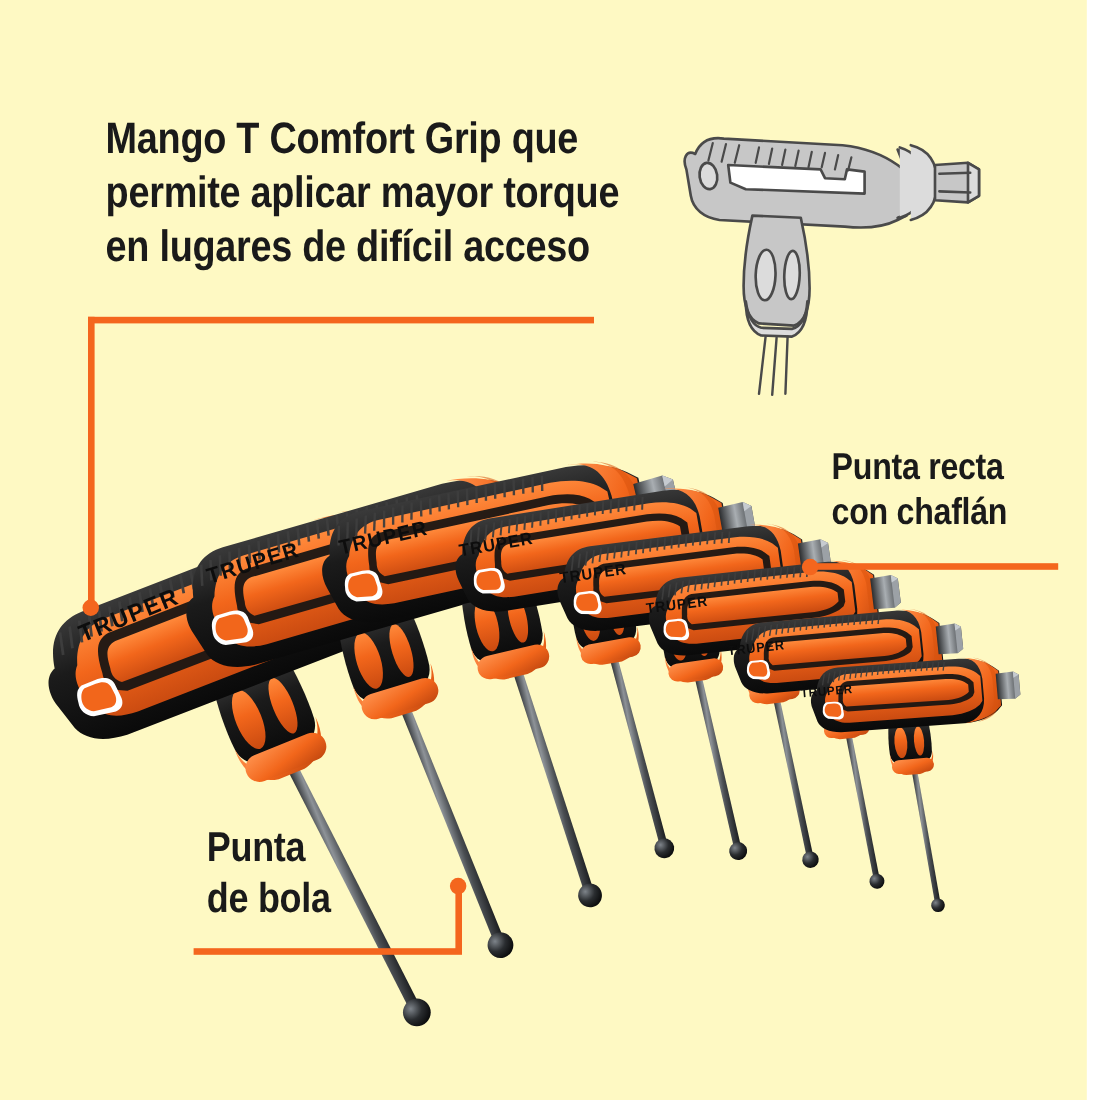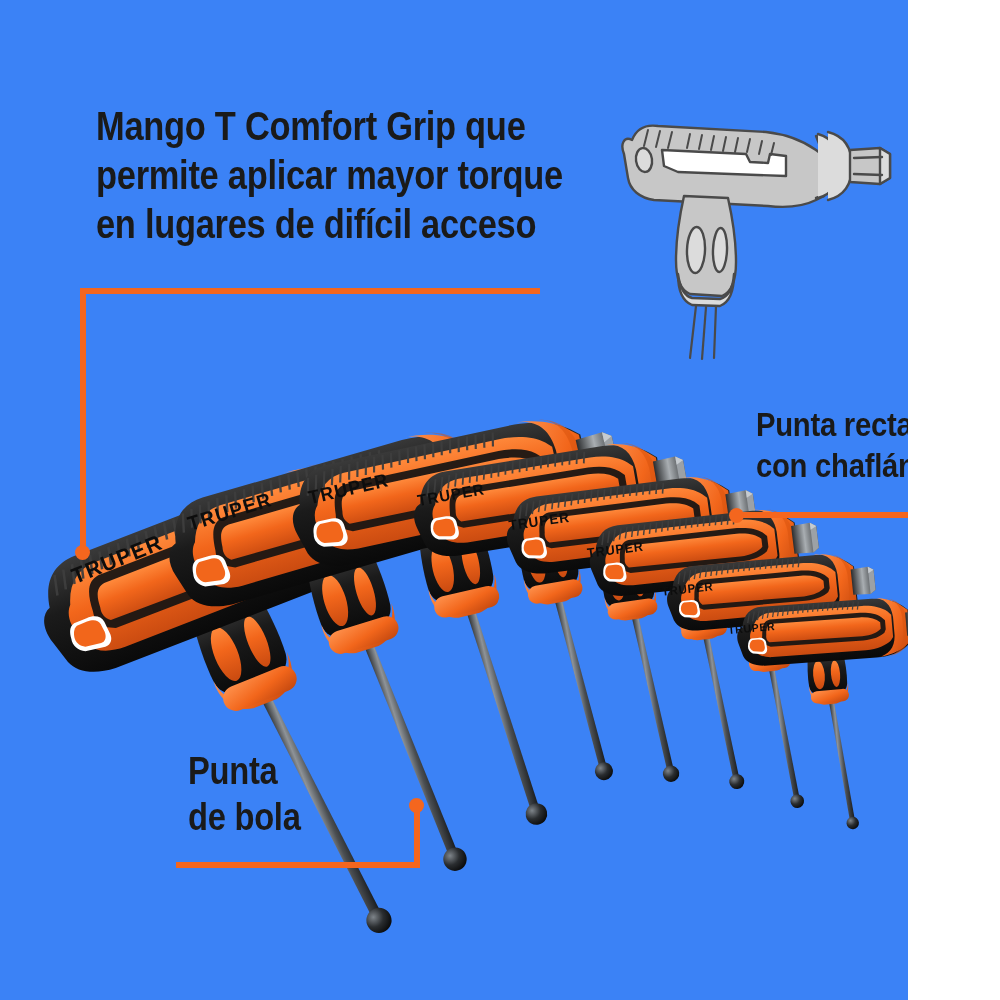--- a/index.html
+++ b/index.html
@@ -3,23 +3,23 @@
 <meta charset="utf-8">
 <title>Truper T-Handle Hex Key Set Infographic</title>
 <style>
   html, body {
     margin: 0;
     padding: 0;
     background: #ffffff;
   }
   #stage {
     position: relative;
-    width: 908px;
+    width: 988px;
     height: 1000px;
-    background: #3b82f6;
+    background: #fef9c3;
     overflow: hidden;
     font-family: "Liberation Sans", "DejaVu Sans", sans-serif;
   }
 
   
   .callout-text {
     position: absolute;
     color: #1a1a1a;
     font-weight: 700;
     letter-spacing: -0.3px;

